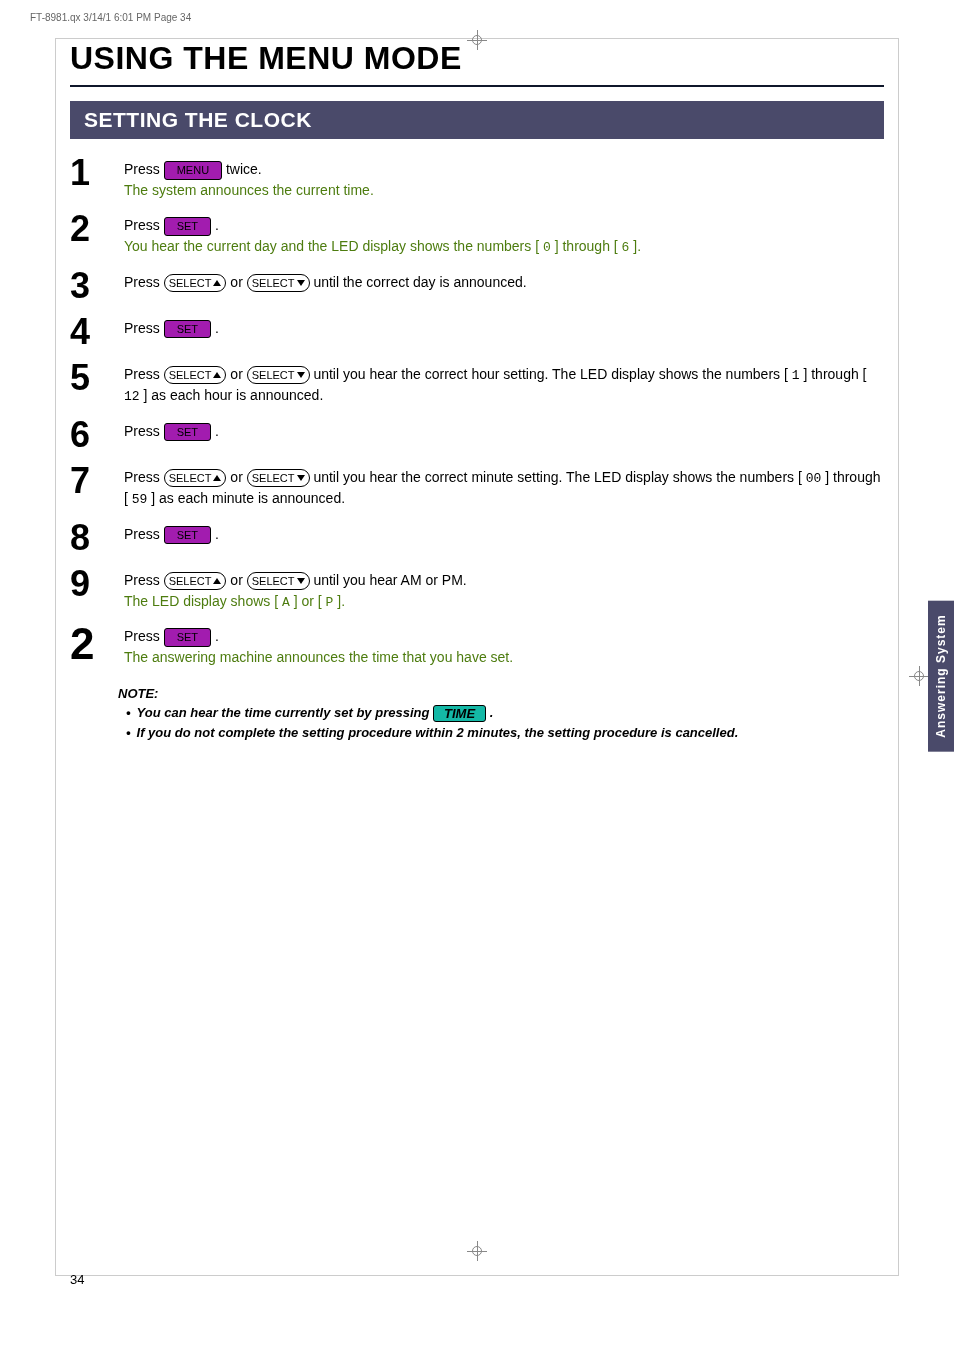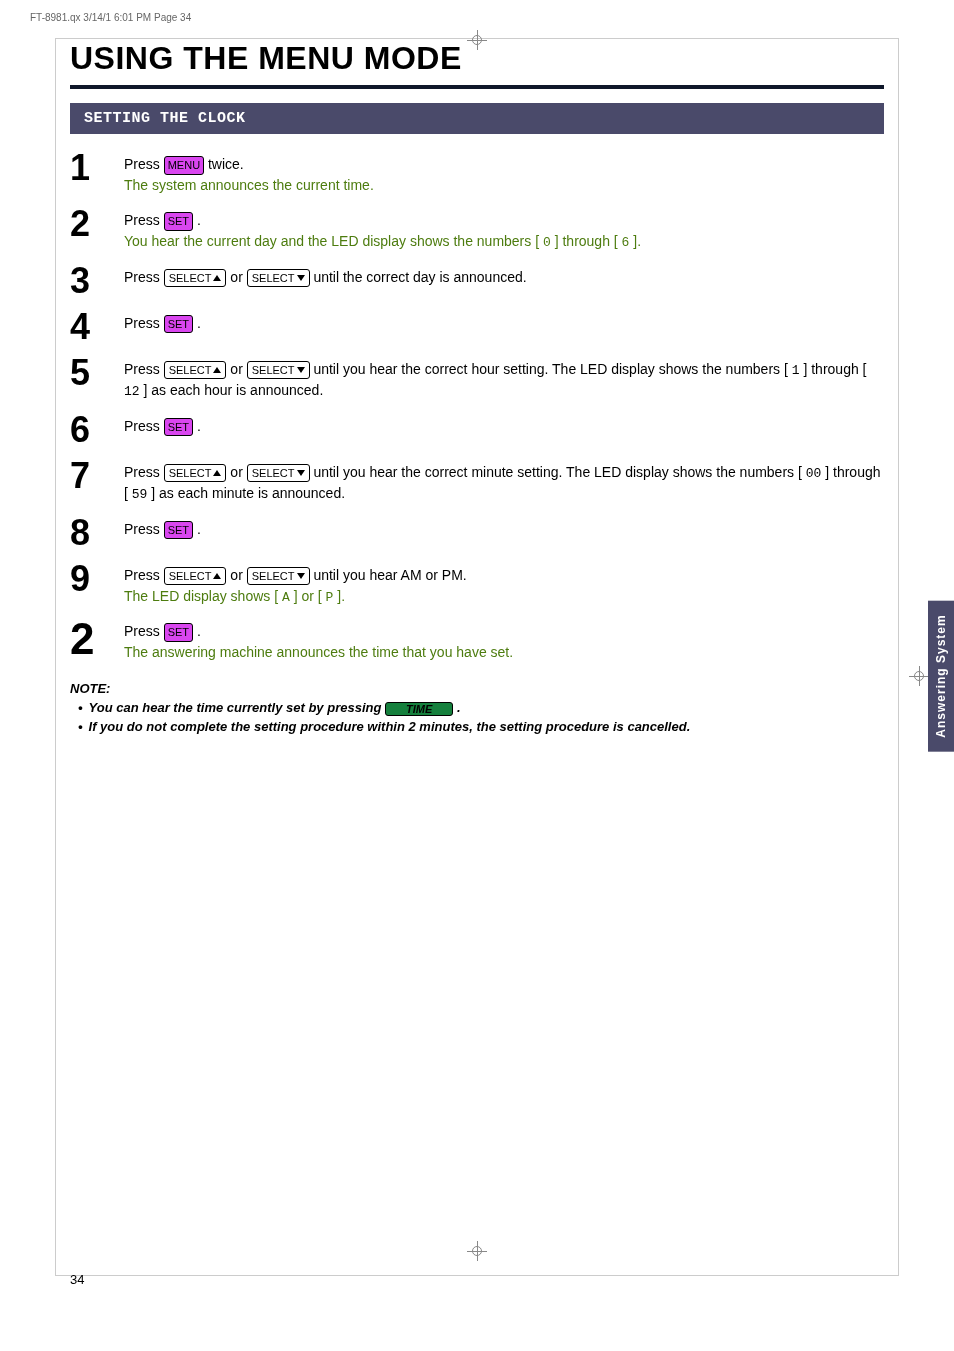--- a/index.html
+++ b/index.html
@@ -75,34 +75,33 @@
     .border-left { position: absolute; top: 38px; bottom: 75px; left: 55px; width: 1px; background: #ccc; }
     .border-right { position: absolute; top: 38px; bottom: 75px; right: 55px; width: 1px; background: #ccc; }
 
     
     .page-title {
       font-size: 32px;
       font-weight: 900;
       color: #000;
       margin-bottom: 14px;
       padding-bottom: 8px;
-      border-bottom: 4px solid #0f172a;
+      border-bottom: 2px solid #0f172a;
       letter-spacing: 0.5px;
     }
 
     
     .section-header {
       background: #4a4a6a;
       color: #fff;
-      font-size: 15px;
+      font-size: 21px;
       font-weight: bold;
       padding: 7px 14px;
       margin-bottom: 16px;
       letter-spacing: 0.5px;
-      font-family: Liberation Mono, monospace;
     }
 
     
     .intro-text {
       font-size: 14px;
       line-height: 1.5;
       margin-bottom: 18px;
       color: #000;
     }
 
@@ -146,34 +145,34 @@
     .step-content .step-detail {
       display: block;
       color: #4d7c0f;
     }
 
     
     .key {
       display: inline-block;
       border: 1px solid #000;
       border-radius: 3px;
-      padding: 0px 3px;
+      padding: 0px 12px;
       font-size: 11px;
       font-family: Arial, Helvetica, sans-serif;
       vertical-align: middle;
-      background: #d946ef;
+      background: #a21caf;
       color: #000;
       white-space: nowrap;
     }
 
     .key-select {
       display: inline-flex;
       align-items: center;
       border: 1px solid #000;
-      border-radius: 3px;
+      border-radius: 9px;
       padding: 0px 4px;
       font-size: 11px;
       vertical-align: middle;
       background: #fff;
       white-space: nowrap;
     }
 
     .key-select .arrow-up {
       display: inline-block;
       width: 0;
@@ -191,32 +190,33 @@
       border-left: 4px solid transparent;
       border-right: 4px solid transparent;
       border-top: 6px solid #000;
       margin-left: 2px;
     }
 
     .key-time {
       display: inline-block;
       border: 1px solid #000;
       border-radius: 3px;
-      padding: 0px 20px;
-      font-size: 11px;
+      padding: 0px 10px;
+      font-size: 13px;
       font-style: italic;
       vertical-align: middle;
-      background: #15803d;
+      background: #14b8a6;
       white-space: nowrap;
     }
 
     
     .note-section {
       margin-top: 18px;
       font-size: 13px;
+      margin-left: 48px;
     }
 
     .note-title {
       font-weight: bold;
       font-style: italic;
       margin-bottom: 4px;
     }
 
     .note-item {
       display: flex;

